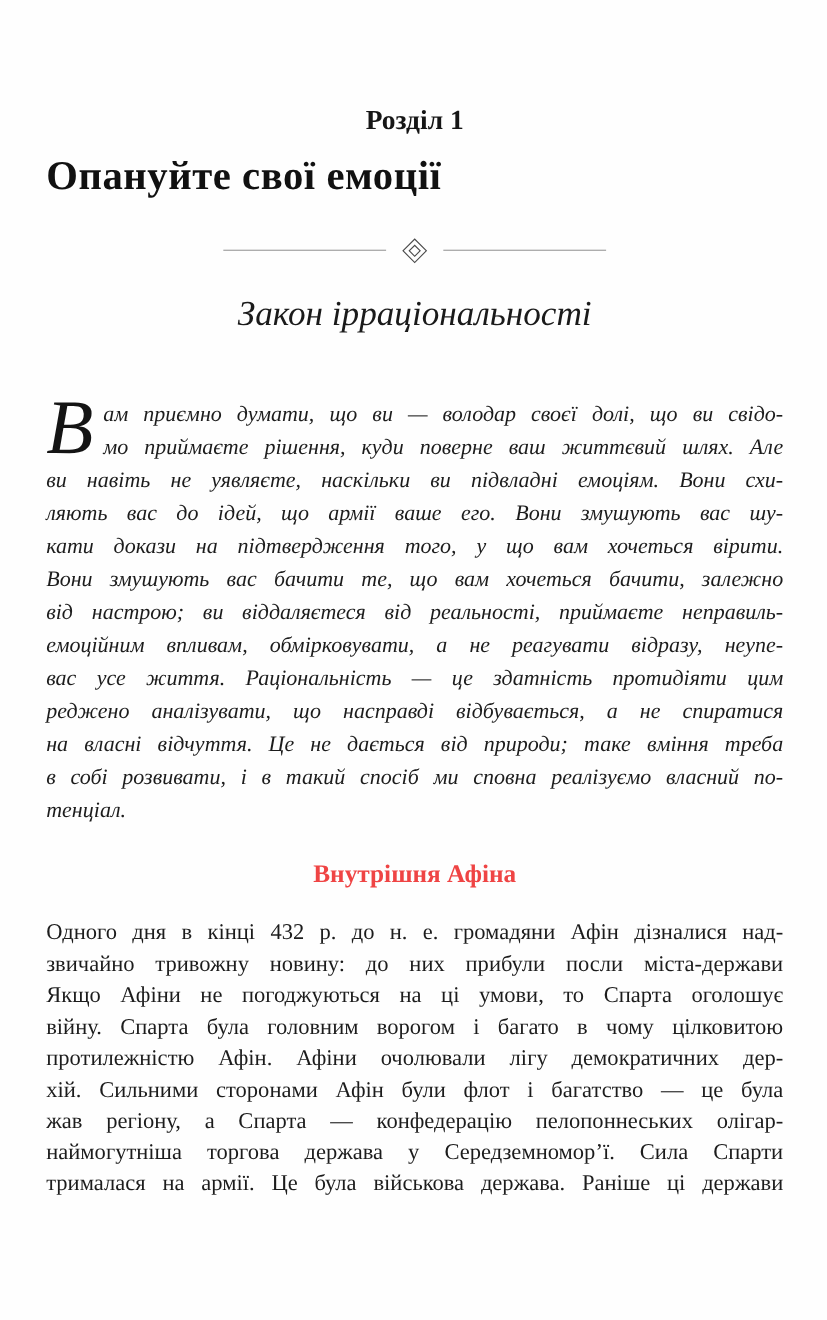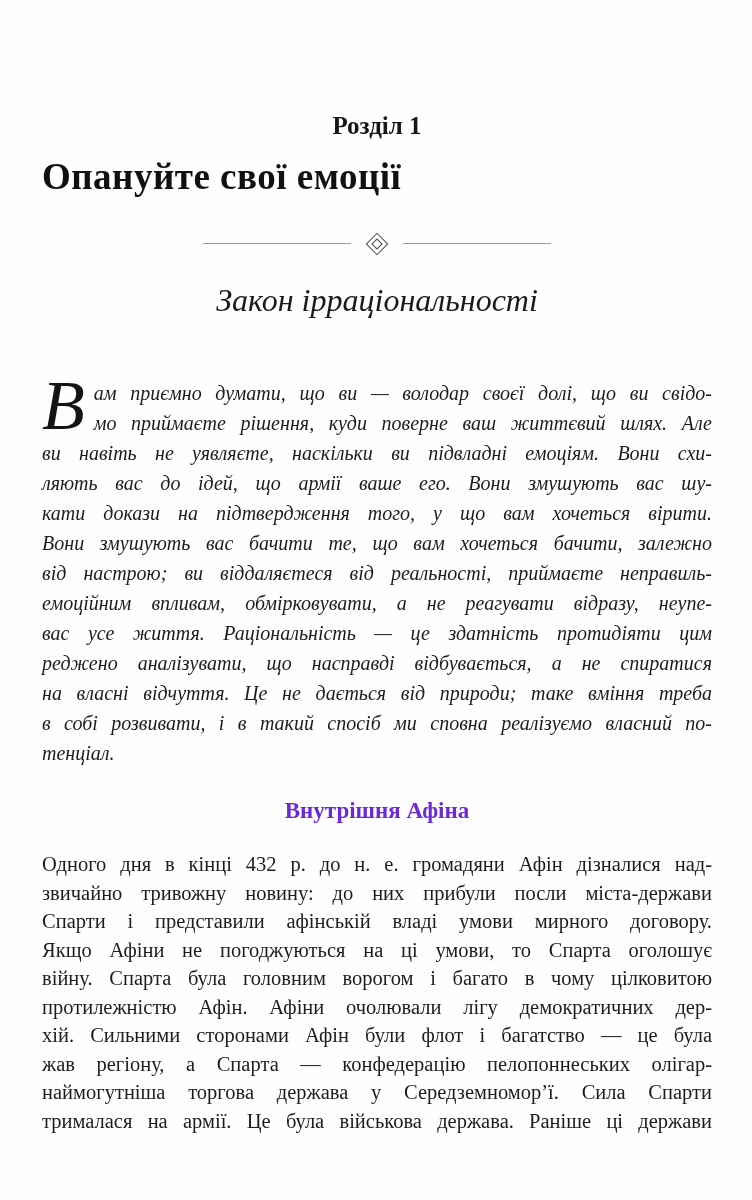--- a/index.html
+++ b/index.html
@@ -13,21 +13,21 @@
     font-family: "Liberation Serif", "DejaVu Serif", serif;
     color: #1c1c1c;
     overflow: hidden;
   }
   .page {
     position: relative;
     width: 752px;
     height: 1200px;
     background: #fefefe;
     box-sizing: border-box;
-    padding: 16px 40px 0 42px;
+    padding: 0 40px 0 42px;
   }
   
   .chapter-number {
     padding-top: 94px;
     text-align: center;
     font-weight: bold;
     font-size: 25px;
     line-height: 31px;
     color: #161616;
   }
@@ -102,21 +102,21 @@
     text-align-last: left;
   }
   
   .section-heading {
     clear: both;
     margin-top: 28px;
     text-align: center;
     font-weight: bold;
     font-size: 23px;
     line-height: 30px;
-    color: #6d28d9;
+    color: #ef4444;
   }
   
   .body-text {
     margin-top: 24px;
     font-size: 20.5px;
   }
   .body-text .line {
     line-height: 28.5px;
   }
 </style>
@@ -157,21 +157,20 @@
         <div class="line">тенціал.</div>
       </div>
   </div>
 
   <div class="section-heading">Внутрішня Афіна</div>
 
   <div class="body-text">
     <div class="lines">
         <div class="line">Одного дня в кінці 432 р. до н. е. громадяни Афін дізналися над-</div>
         <div class="line">звичайно тривожну новину: до них прибули посли міста-держави</div>
-        <div class="line">Спарти і представили афінській владі умови мирного договору.</div>
         <div class="line">Якщо Афіни не погоджуються на ці умови, то Спарта оголошує</div>
         <div class="line">війну. Спарта була головним ворогом і багато в чому цілковитою</div>
         <div class="line">протилежністю Афін. Афіни очолювали лігу демократичних дер-</div>
         <div class="line">хій. Сильними сторонами Афін були флот і багатство — це була</div>
         <div class="line">жав регіону, а Спарта — конфедерацію пелопоннеських олігар-</div>
         <div class="line">наймогутніша торгова держава у Середземномор’ї. Сила Спарти</div>
         <div class="line">трималася на армії. Це була військова держава. Раніше ці держави</div>
       </div>
   </div>
 

